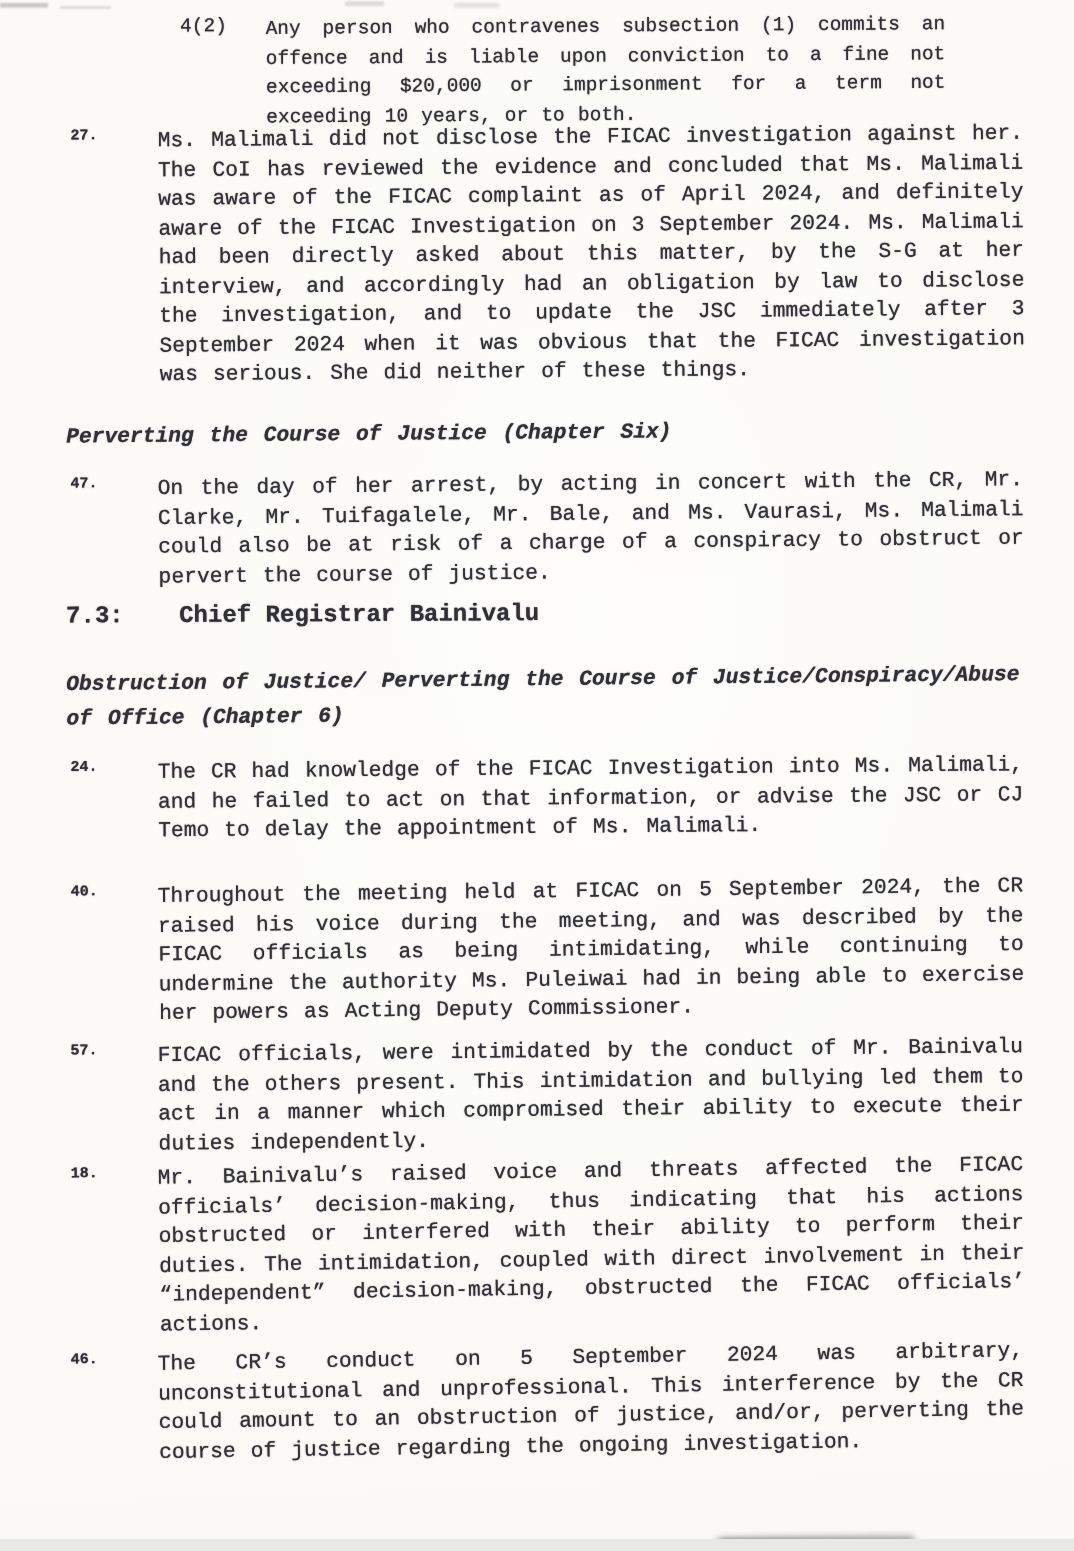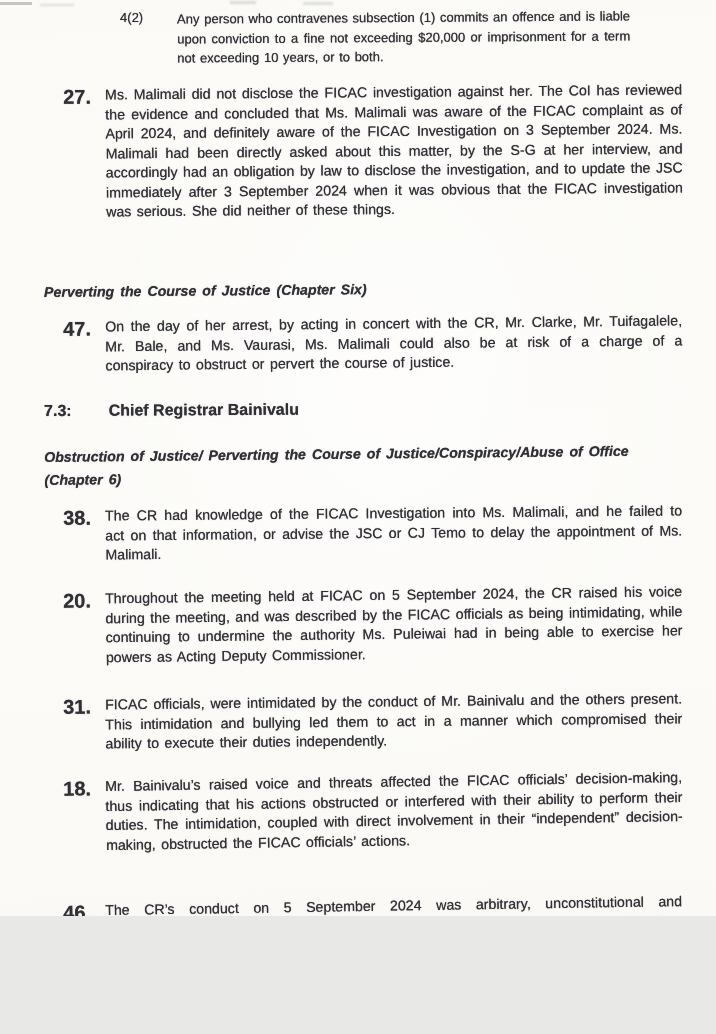--- a/index.html
+++ b/index.html
@@ -3,45 +3,45 @@
 <meta charset="utf-8">
 <style>
   html, body {
     margin: 0;
     padding: 0;
     background: #e8e8e6;
   }
   .page {
     position: relative;
     width: 716px;
-    height: 916px;
+    height: 1026px;
     margin: 0;
     background:
       radial-gradient(ellipse at 55% 40%, rgba(255,255,255,0.6) 0%, rgba(255,255,255,0) 60%),
       linear-gradient(178deg, #fbfaf6 0%, #fcfbf8 55%, #faf9f5 100%);
     overflow: hidden;
-    font-family: Liberation Sans, sans-serif;
+    font-family: Liberation Mono, monospace;
     color: #303036;
   }
   .scan-text {
     text-shadow: 0 0 0.8px rgba(48,48,54,0.85);
     -webkit-font-smoothing: antialiased;
   }
   
   .para {
     position: absolute;
     left: 47px;
     width: 637px;
   }
   .para .num {
     position: absolute;
-    left: 16px;
+    left: 0;
     top: 0;
     font-weight: bold;
-    font-size: 20px;
+    font-size: 10px;
   }
   .para .ptext {
     margin-left: 58px;
     width: 577px;
     font-size: 14.2px;
     line-height: 19.5px;
     text-align: justify;
     word-spacing: 1.5px;
   }
   
@@ -151,31 +151,31 @@
     <div class="ptext">On the day of her arrest, by acting in concert with the CR, Mr. Clarke, Mr. Tuifagalele, Mr. Bale, and Ms. Vaurasi, Ms. Malimali could also be at risk of a charge of a conspiracy to obstruct or pervert the course of justice.</div>
   </div>
 
   <h2 class="section-heading sk3">
     <span class="sec-num">7.3:</span><span class="sec-title">Chief Registrar Bainivalu</span>
   </h2>
 
   <h3 class="subheading sk6">Obstruction of Justice/ Perverting the Course of Justice/Conspiracy/Abuse of Office (Chapter 6)</h3>
 
   <div class="para sk5" style="top:507px;">
-    <span class="num">38.</span>
+    <span class="num">24.</span>
     <div class="ptext">The CR had knowledge of the FICAC Investigation into Ms. Malimali, and he failed to act on that information, or advise the JSC or CJ Temo to delay the appointment of Ms. Malimali.</div>
   </div>
 
   <div class="para sk7" style="top:590px;">
-    <span class="num">20.</span>
+    <span class="num">40.</span>
     <div class="ptext">Throughout the meeting held at FICAC on 5 September 2024, the CR raised his voice during the meeting, and was described by the FICAC officials as being intimidating, while continuing to undermine the authority Ms. Puleiwai had in being able to exercise her powers as Acting Deputy Commissioner.</div>
   </div>
 
   <div class="para sk6" style="top:696px;">
-    <span class="num">31.</span>
+    <span class="num">57.</span>
     <div class="ptext">FICAC officials, were intimidated by the conduct of Mr. Bainivalu and the others present. This intimidation and bullying led them to act in a manner which compromised their ability to execute their duties independently.</div>
   </div>
 
   <div class="para sk9" style="top:778px;">
     <span class="num">18.</span>
     <div class="ptext">Mr. Bainivalu’s raised voice and threats affected the FICAC officials’ decision-making, thus indicating that his actions obstructed or interfered with their ability to perform their duties. The intimidation, coupled with direct involvement in their “independent” decision-making, obstructed the FICAC officials’ actions.</div>
   </div>
 
   <div class="para sk9" style="top:902px;">
     <span class="num">46.</span>

